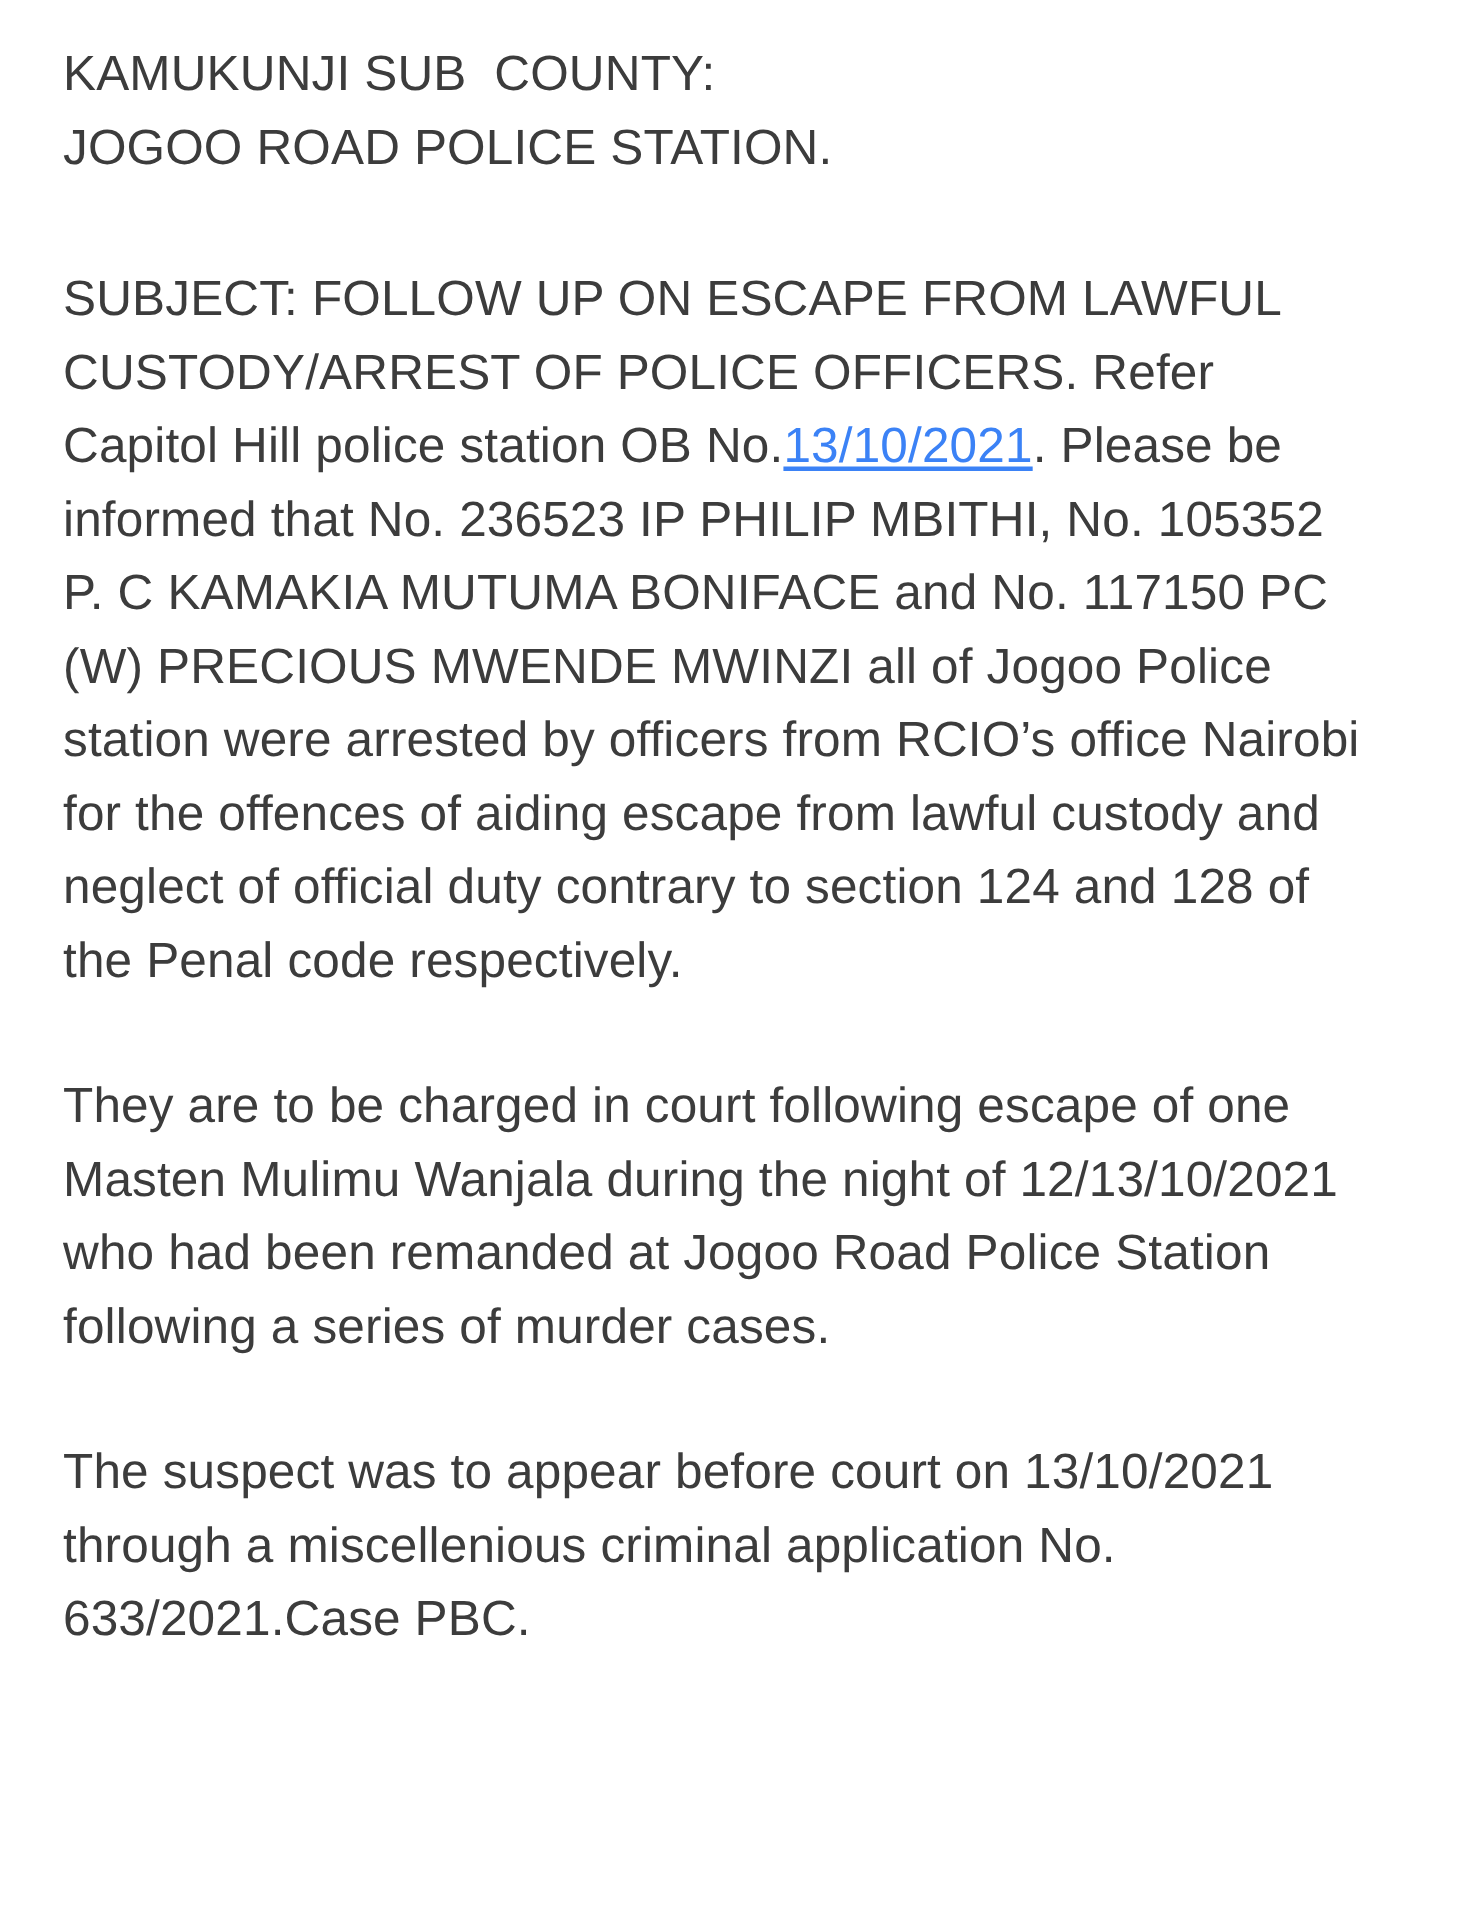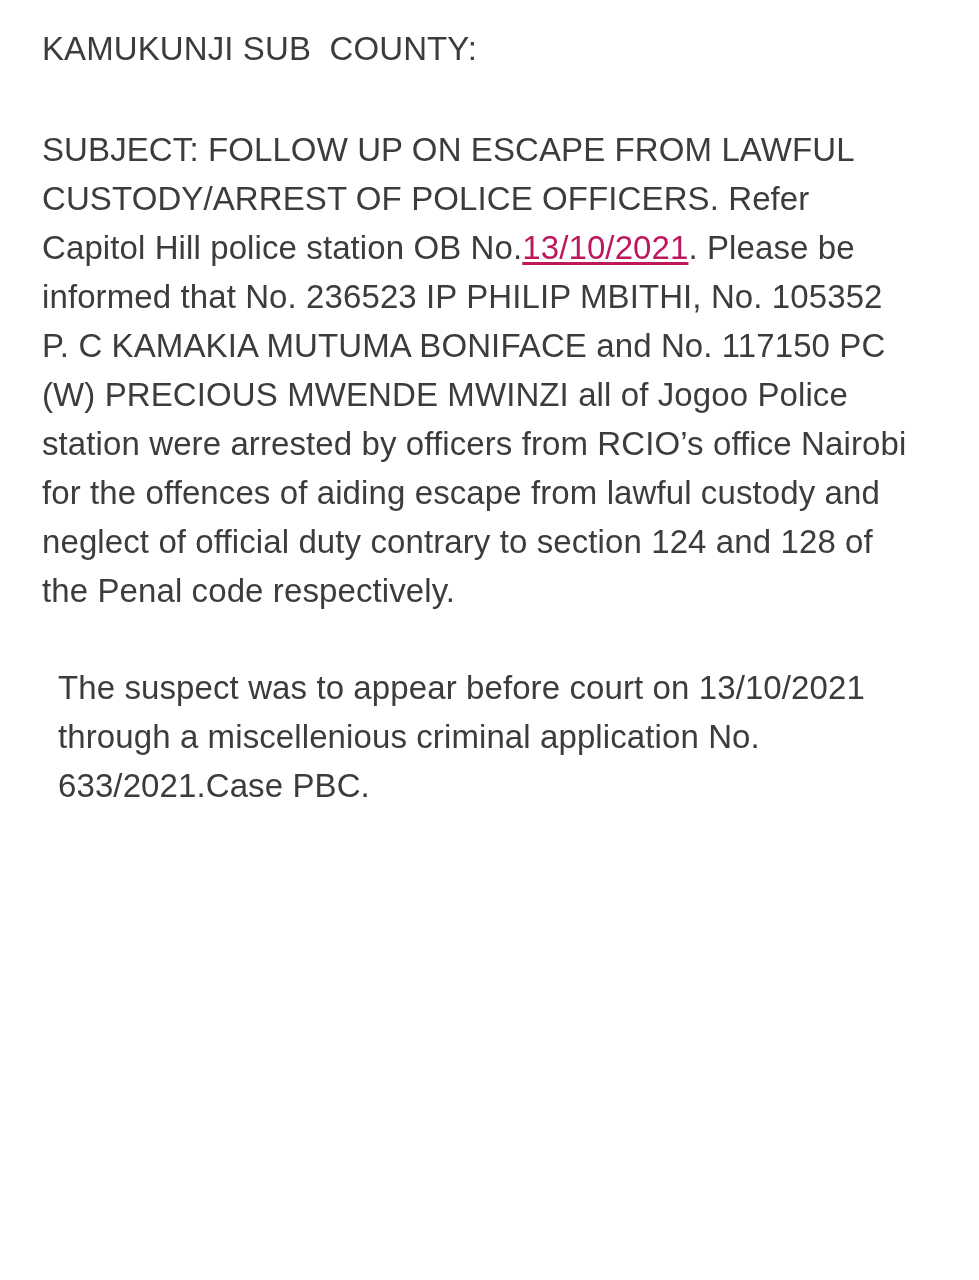--- a/index.html
+++ b/index.html
@@ -30,35 +30,35 @@
   }
   .para {
     margin: 0 0 48px 0;
     white-space: pre-wrap;
   }
   .para.header-block {
     margin-bottom: 52px;
   }
   .para:last-child {
     margin-bottom: 0;
-    margin-left: 16px;
   }
   .link {
-    color: #be185d;
+    color: #3b82f6;
     text-decoration: underline;
     text-underline-offset: 3px;
   }
 </style>
 </head>
 <body>
 
 <div class="page">
   <div class="doc-body">
 
-    <p class="para header-block"><span>KAMUKUNJI SUB  COUNTY:</span><br></p>
+    <p class="para header-block"><span>KAMUKUNJI SUB  COUNTY:</span><br><span>JOGOO ROAD POLICE STATION.</span></p>
 
     <p class="para"><span>SUBJECT: FOLLOW UP ON ESCAPE FROM LAWFUL CUSTODY/ARREST OF POLICE OFFICERS. Refer Capitol Hill police station OB No.</span><a class="link" href="#">13/10/2021</a><span>. Please be informed that No. 236523 IP PHILIP MBITHI, No. 105352 P. C KAMAKIA MUTUMA BONIFACE and No. 117150 PC (W) PRECIOUS MWENDE MWINZI all of Jogoo Police station were arrested by officers from RCIO’s office Nairobi for the offences of aiding escape from lawful custody and neglect of official duty contrary to section 124 and 128 of the Penal code respectively.</span></p>
 
+    <p class="para">They are to be charged in court following escape of one Masten Mulimu Wanjala during the night of 12/13/10/2021 who had been remanded at Jogoo Road Police Station following a series of murder cases.</p>
 
     <p class="para">The suspect was to appear before court on 13/10/2021 through a miscellenious criminal application No. 633/2021.Case PBC.</p>
 
   </div>
 </div>
 
 </body></html>

